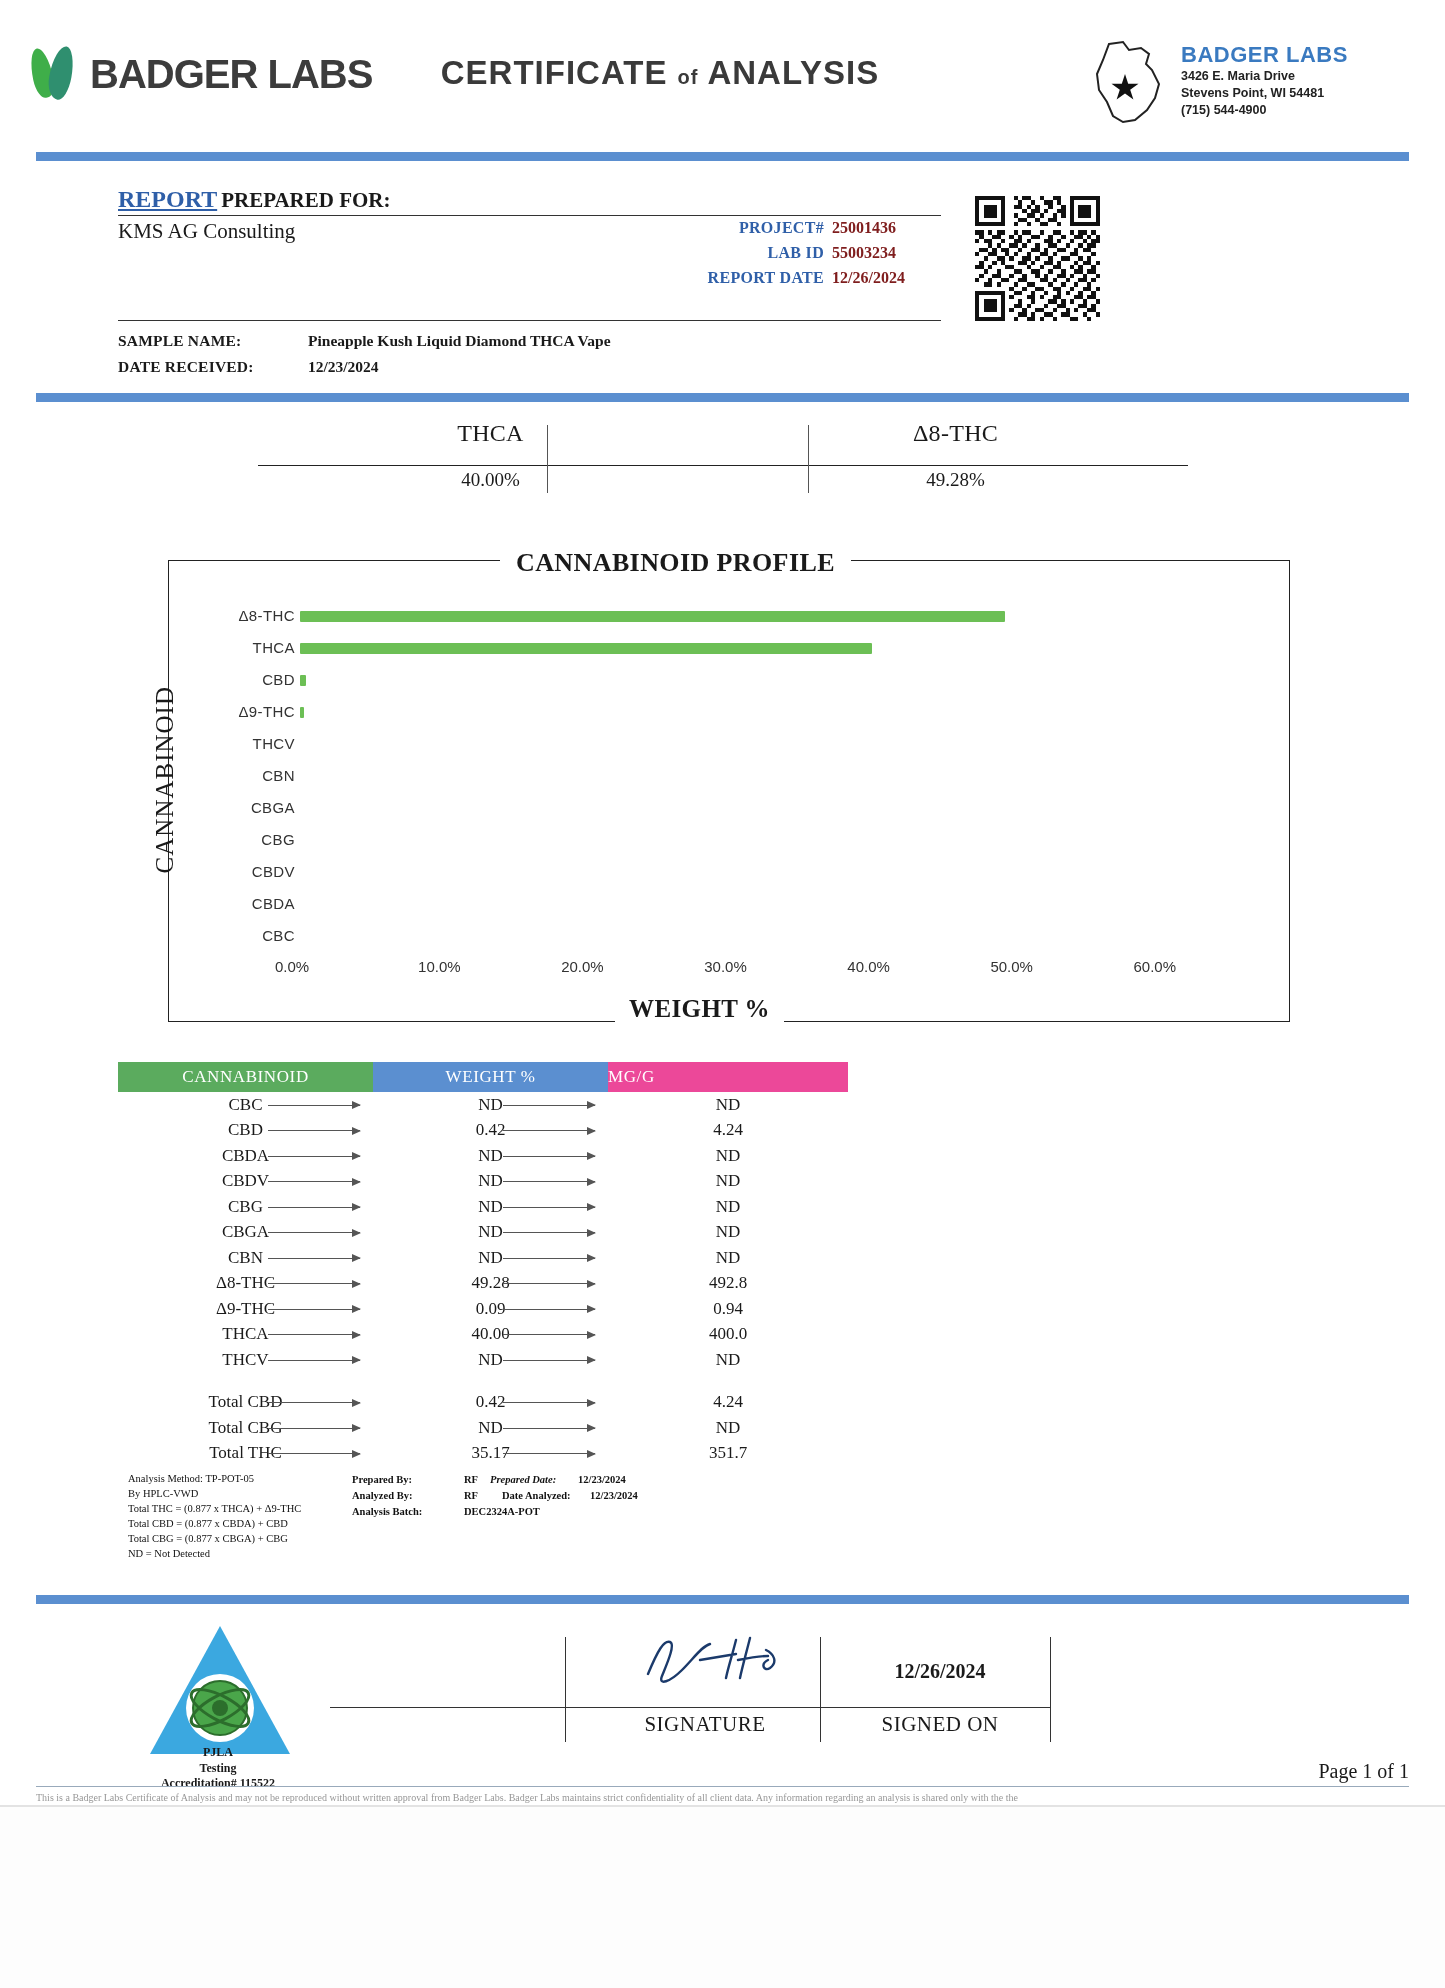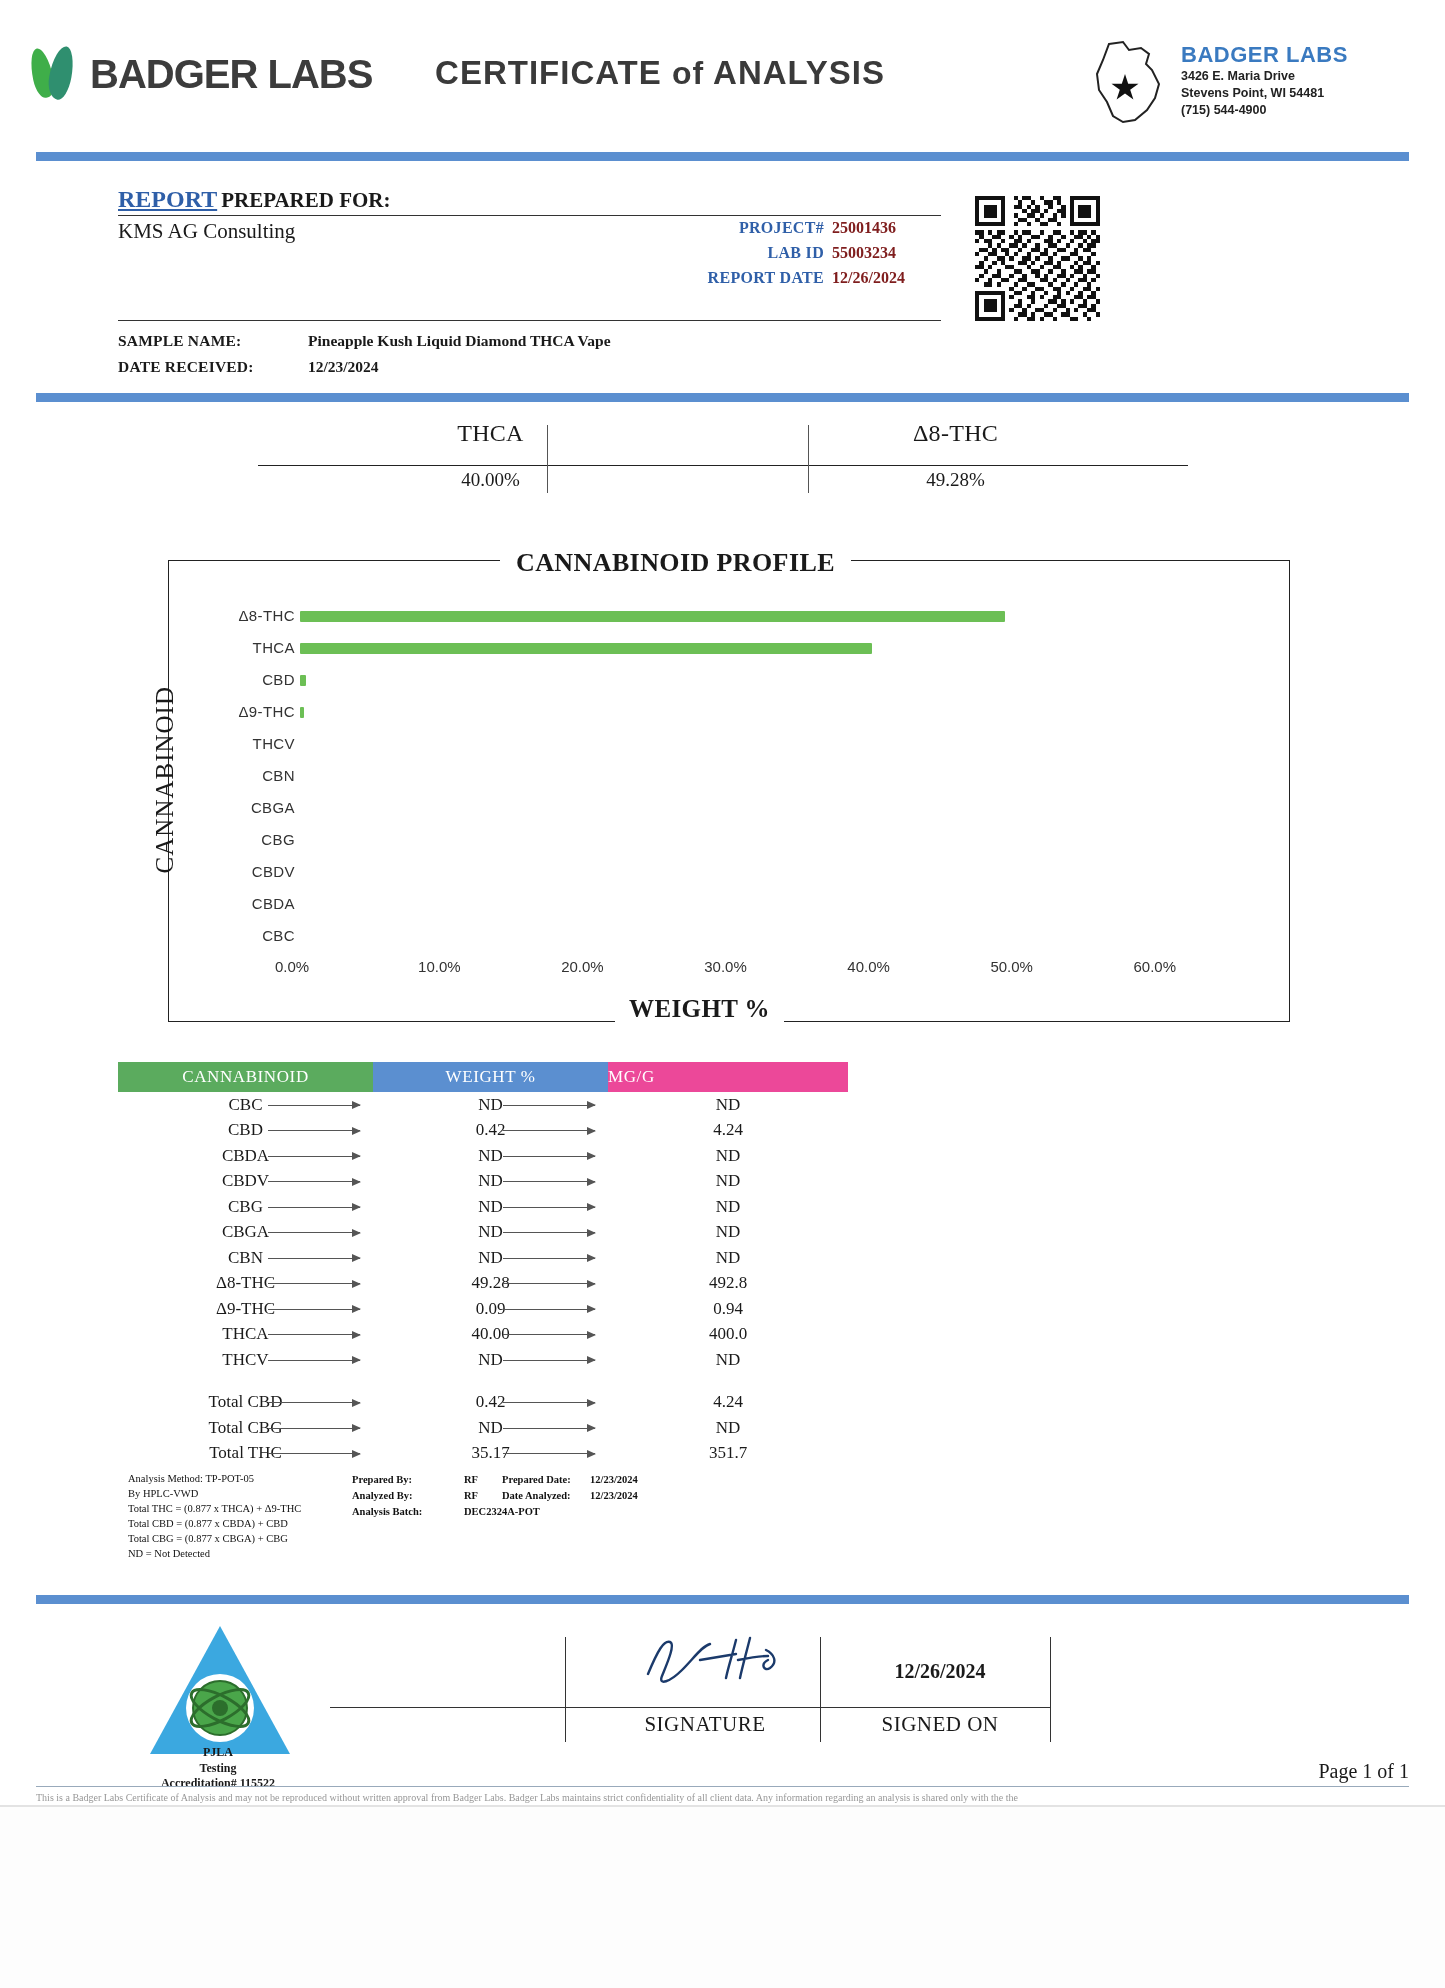--- a/index.html
+++ b/index.html
@@ -15,21 +15,21 @@
   .logo-wrap{position:absolute; left:30px; top:46px; display:flex; align-items:center; gap:14px;}
   .leaf{width:46px;height:56px;position:relative;}
   .leaf .l1{position:absolute;left:2px;top:2px;width:20px;height:50px;background:#3fae49;border-radius:50% 50% 45% 45%/60% 60% 40% 40%;transform:rotate(-12deg);}
   .leaf .l2{position:absolute;left:20px;top:0px;width:22px;height:54px;background:#2f8f6f;border-radius:55% 45% 45% 55%/60% 55% 45% 40%;transform:rotate(10deg);}
   .brand{font-family:"Liberation Sans",sans-serif;font-weight:bold;font-size:40px;letter-spacing:-1px;color:#3c3c3c;}
   .coa-title{
     position:absolute; left:380px; top:54px; width:560px; text-align:center;
     font-family:"Liberation Sans",sans-serif; font-weight:bold; font-size:33px;
     letter-spacing:1px; color:#3a3a3a;
   }
-  .coa-title .of{font-size:32px;text-align:right;}
+  .coa-title .of{font-size:20px;text-align:right;}
   .addr-block{position:absolute; right:36px; top:40px; width:320px; height:86px;}
   .wi-map{position:absolute; left:0; top:0; width:80px; height:86px;}
   .addr-txt{position:absolute; left:92px; top:2px;}
   .addr-txt .ab{font-family:"Liberation Sans",sans-serif;font-weight:bold;font-size:22px;color:#3a7ac0;letter-spacing:.5px;}
   .addr-txt .al{font-family:"Liberation Sans",sans-serif;font-weight:bold;font-size:12.5px;color:#222;line-height:1.35;}
   .bluebar{position:absolute;left:36px;width:1373px;height:9px;background:#5b8fd0;}
 
   
   .report-head{position:absolute;left:118px;top:186px;font-family:"Liberation Serif",serif;}
   .report-head .r1{font-size:24px;color:#2f5fa8;font-weight:bold;text-decoration:underline;display:inline;}
@@ -576,21 +576,21 @@
 
   <div class="notes" id="notes-left">
       <div>Analysis Method: TP-POT-05</div>
       <div>By HPLC-VWD</div>
       <div>Total THC = (0.877 x  THCA) + Δ9-THC</div>
       <div>Total CBD = (0.877 x  CBDA) + CBD</div>
       <div>Total CBG = (0.877 x  CBGA) + CBG</div>
       <div>ND = Not Detected</div>
     </div>
   <div class="notes2" id="notes-right">
-      <div class="row"><span class="k2">Prepared By:</span><span class="v">RF</span><span class="k" style="margin-left:24px;">Prepared Date:</span><span class="v">12/23/2024</span></div>
+      <div class="row"><span class="k2">Prepared By:</span><span class="v">RF</span><span class="k" style="margin-left:12px;font-style:italic;">Prepared Date:</span><span class="v">12/23/2024</span></div>
       <div class="row"><span class="k2">Analyzed By:</span><span class="v">RF</span><span class="k" style="margin-left:24px;">Date Analyzed:</span><span class="v">12/23/2024</span></div>
       <div class="row"><span class="k2">Analysis Batch:</span><span class="v">DEC2324A-POT</span></div>
     </div>
 
   <div class="foot-bar"></div>
 
   <svg class="pjla" viewBox="0 0 160 160">
     <polygon points="80,14 150,142 10,142" fill="#3ba8e0"></polygon>
     <circle cx="80" cy="96" r="34" fill="#ffffff"></circle>
     <circle cx="80" cy="96" r="27" fill="#4aa64a" stroke="#2c6e2c" stroke-width="2"></circle>

